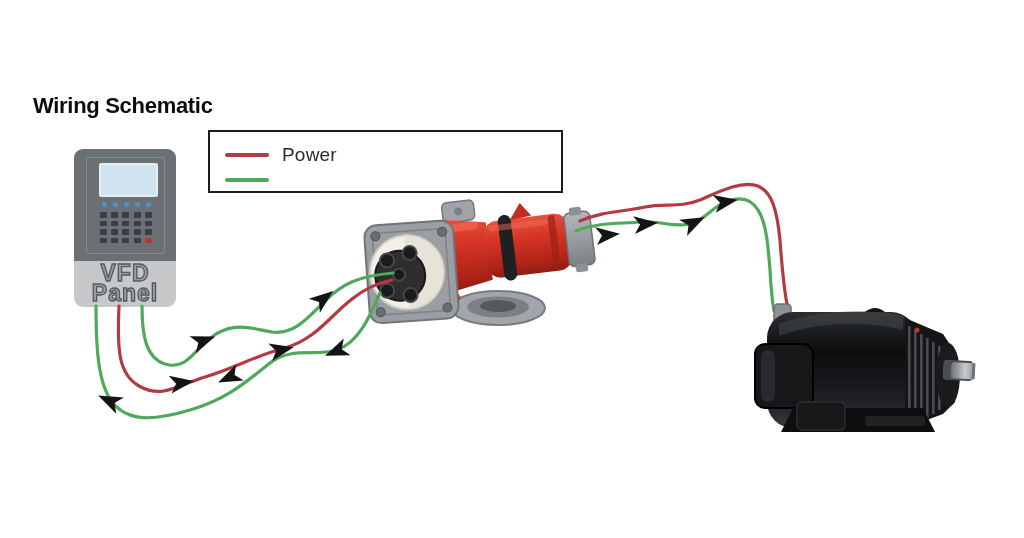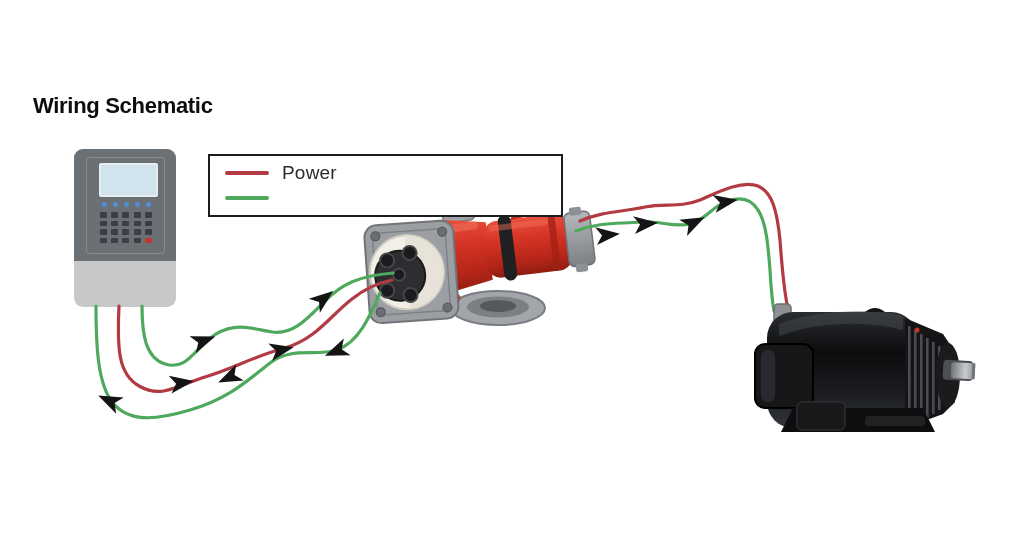--- a/index.html
+++ b/index.html
@@ -15,22 +15,22 @@
     left:26px;top:93px;
     font-size:22px;font-weight:700;color:#0d0d0d;letter-spacing:-0.3px;
     z-index:6;
     margin-left:7px;
   }
 
   
   .legend{
     left:208px;top:130px;width:355px;height:63px;
     background:#ffffff;border:2px solid #1c1c1e;box-sizing:border-box;
-    display:flex;flex-direction:column;justify-content:center;gap:3px;
-    padding-left:14px;z-index:6;margin-top:24px;
+    display:flex;flex-direction:column;justify-content:flex-end;gap:3px;
+    padding-left:14px;z-index:6;
   }
   .legend-row{display:flex;align-items:center;gap:12px;height:22px;}
   .legend-swatch{width:46px;height:10px;flex:0 0 46px;}
   .legend-label{font-size:19px;color:#2b2b2d;letter-spacing:0.2px;}
 
   
   .vfd{left:74px;top:149px;width:102px;height:158px;z-index:2;}
   .vfd-bottom{left:0;top:0;width:102px;height:158px;background:#c6c8ca;border-radius:9px;}
   .vfd-top{left:0;top:0;width:102px;height:112px;background:#6b7075;border-radius:9px 9px 0 0;}
   .vfd-face{left:12px;top:8px;width:77px;height:95px;border:1px solid #878b90;border-radius:3px;}
@@ -96,20 +96,24 @@
     <i></i>
       <i></i>
       <i></i>
       <i></i>
       <i></i>
     <i></i>
       <i></i>
       <i></i>
       <i></i>
       <i class="red"></i>
+  </div>
+  <div class="abs vfd-label">
+    <div>VFD</div>
+    <div>Panel</div>
   </div>
 </div>
 
 <svg class="abs connector-svg" width="250" height="152" viewBox="0 0 250 152">
   <defs>
     <linearGradient id="redGrad" x1="0" y1="0" x2="0" y2="1">
       <stop offset="0" stop-color="#e8503c"></stop>
       <stop offset="0.35" stop-color="#d63425"></stop>
       <stop offset="0.8" stop-color="#b02417"></stop>
       <stop offset="1" stop-color="#8f1c11"></stop>

